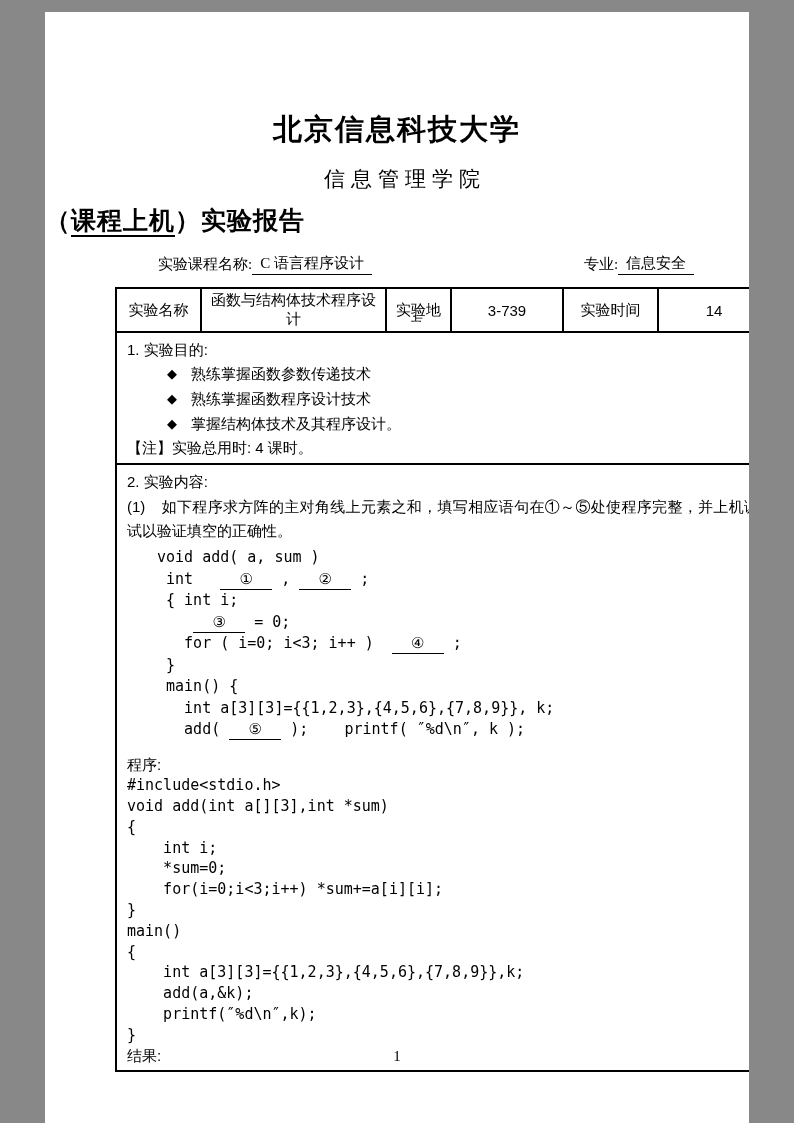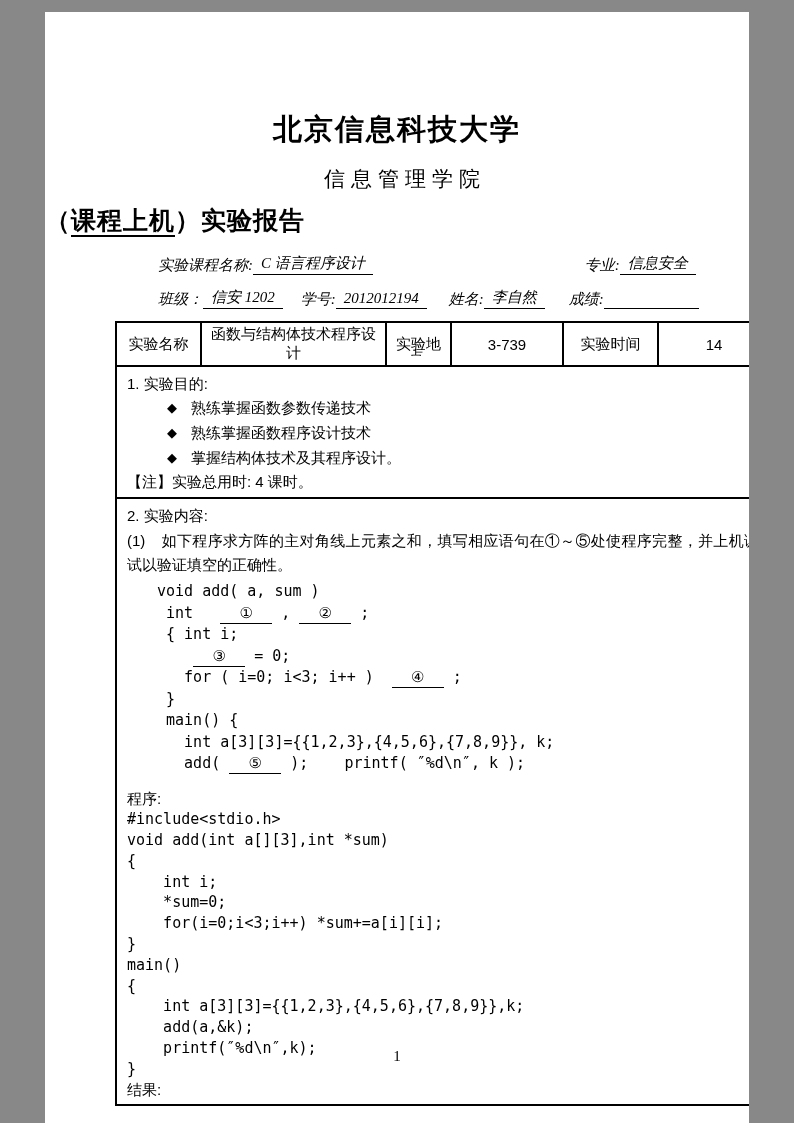--- a/index.html
+++ b/index.html
@@ -17,21 +17,21 @@
     margin-top:15px; text-align:center; font-size:21px; font-weight:normal;
     font-family:"Liberation Serif", serif; letter-spacing:6px;padding-left:16px;
   }
   .title-report {
     margin-top:11px; text-align:left; font-size:25px; font-weight:bold;
     letter-spacing:1px;
   }
   .title-report .u { border-bottom:2px solid #000; padding-bottom:1px; }
   .info-line {
     font-family:"Liberation Serif", serif; font-size:15px;
-    margin-left:113px; display:flex; align-items:flex-end;font-style:italic;
+    margin-left:113px; display:flex; align-items:center;
   }
   .info-line1 { margin-top:17px; }
   .info-line2 { margin-top:13px; }
   .uv { border-bottom:1px solid #000; padding:0 8px 1px 8px; text-align:center; white-space:nowrap; }
   .uv.empty { min-width:95px; }
   .sp1 { width:212px; }
   .sp2 { width:18px; } .sp3 { width:22px; } .sp4 { width:24px; }
   table.form {
     margin:12px 0 0 70px; border-collapse:collapse; width:654px;
     table-layout:fixed; font-size:15px;padding-left:21px;
@@ -73,33 +73,20 @@
   <div class="title-report"><span>（</span><span class="u">课程上机</span><span>）实验报告</span></div>
 
   <div class="info-line info-line1">
     <span>实验课程名称:</span>
     <span class="uv">C 语言程序设计</span>
     <span class="sp1"></span>
     <span>专业:</span>
     <span class="uv">信息安全</span>
   </div>
 
-  <div class="info-line info-line2">
-    <span>班级：</span>
-    <span class="uv">信安 1202</span>
-    <span class="sp2"></span>
-    <span>学号:</span>
-    <span class="uv">2012012194</span>
-    <span class="sp3"></span>
-    <span>姓名:</span>
-    <span class="uv">李自然</span>
-    <span class="sp4"></span>
-    <span>成绩:</span>
-    <span class="uv empty"></span>
-  </div>
 
   <table class="form">
     <colgroup>
       <col style="width:85px">
         <col style="width:185px">
         <col style="width:65px">
       <col style="width:112px">
         <col style="width:95px">
         <col style="width:112px">
     </colgroup>

